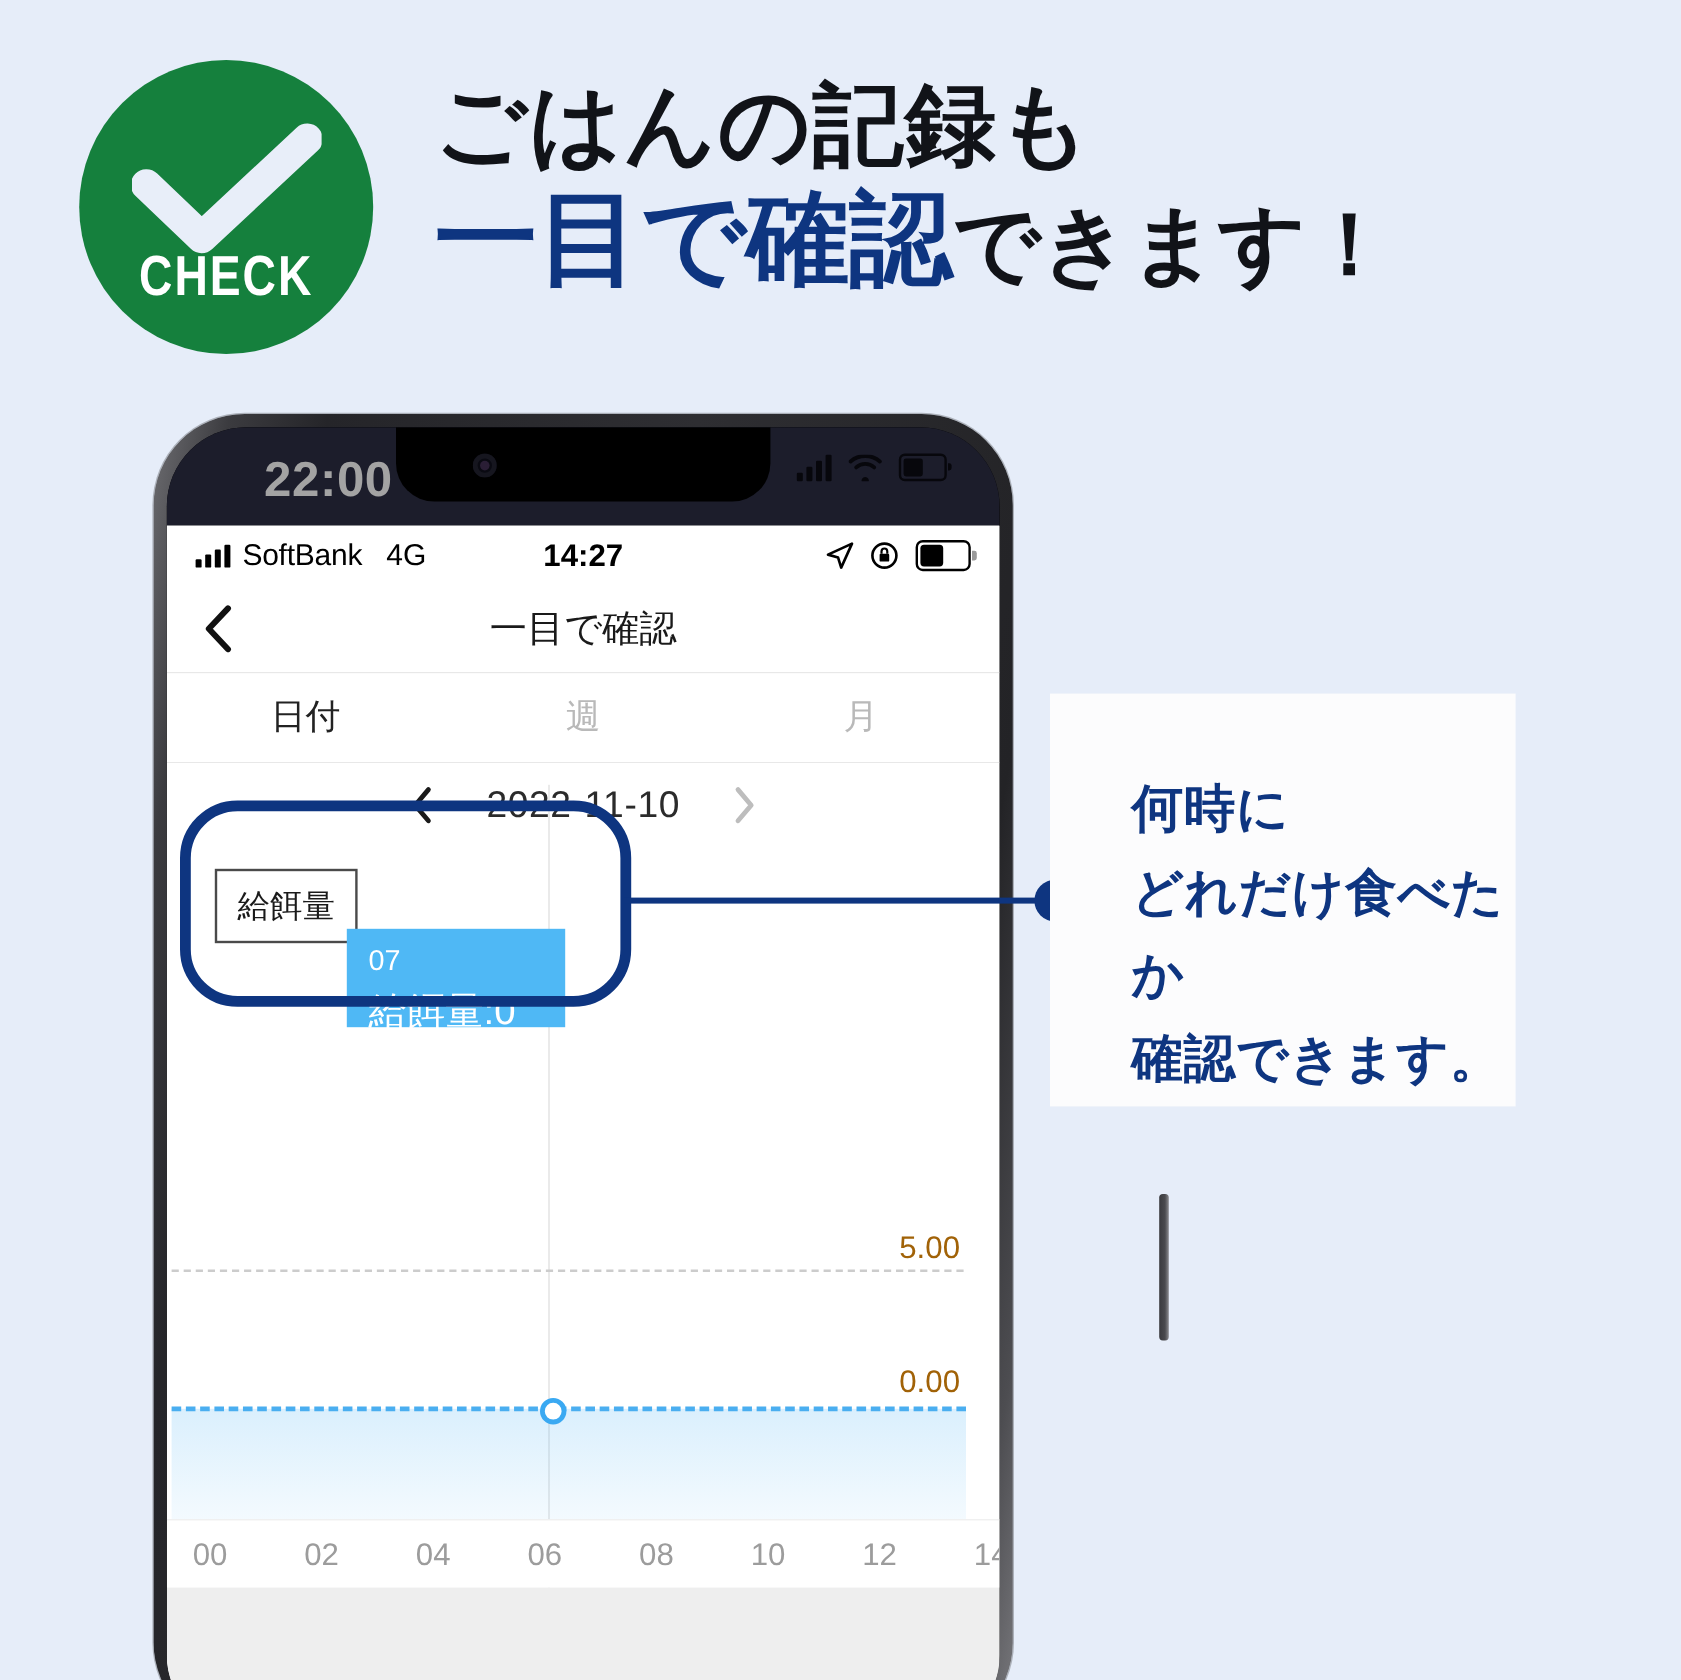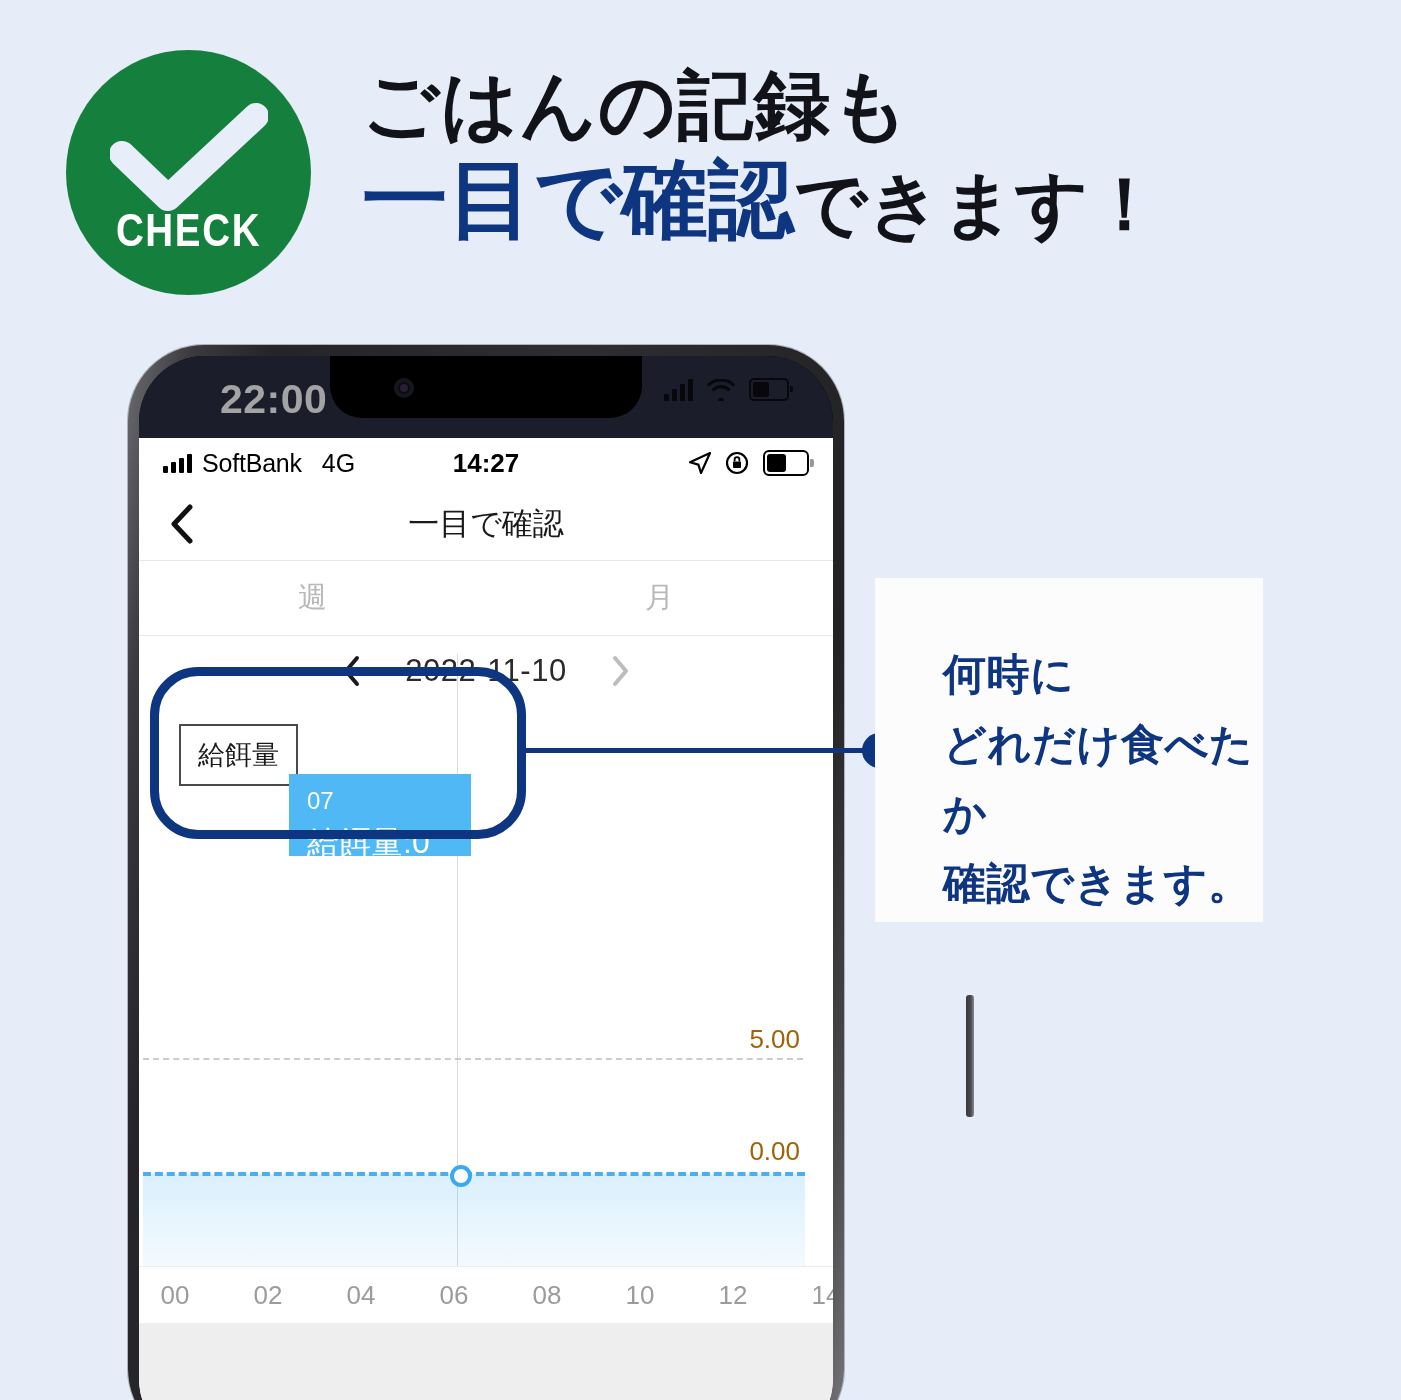--- a/index.html
+++ b/index.html
@@ -271,20 +271,21 @@
         </div>
 
         <div class="nav-bar">
           <svg class="nav-back" viewBox="0 0 26 40">
             <path d="M21 3 L5 20 L21 37" fill="none" stroke="#111" stroke-width="5" stroke-linecap="round" stroke-linejoin="round"></path>
           </svg>
           <div class="nav-title">一目で確認</div>
         </div>
 
         <div class="tabs">
+          <div class="tab active">日付</div>
           <div class="tab">週</div>
           <div class="tab">月</div>
         </div>
 
         <div class="datenav">
           <svg class="date-arrow" viewBox="0 0 19 32">
             <path d="M15 3 L4 16 L15 29" fill="none" stroke="#1a1a1a" stroke-width="4" stroke-linecap="round" stroke-linejoin="round"></path>
           </svg>
           <div class="date-label">2022-11-10</div>
           <svg class="date-arrow" viewBox="0 0 19 32">

